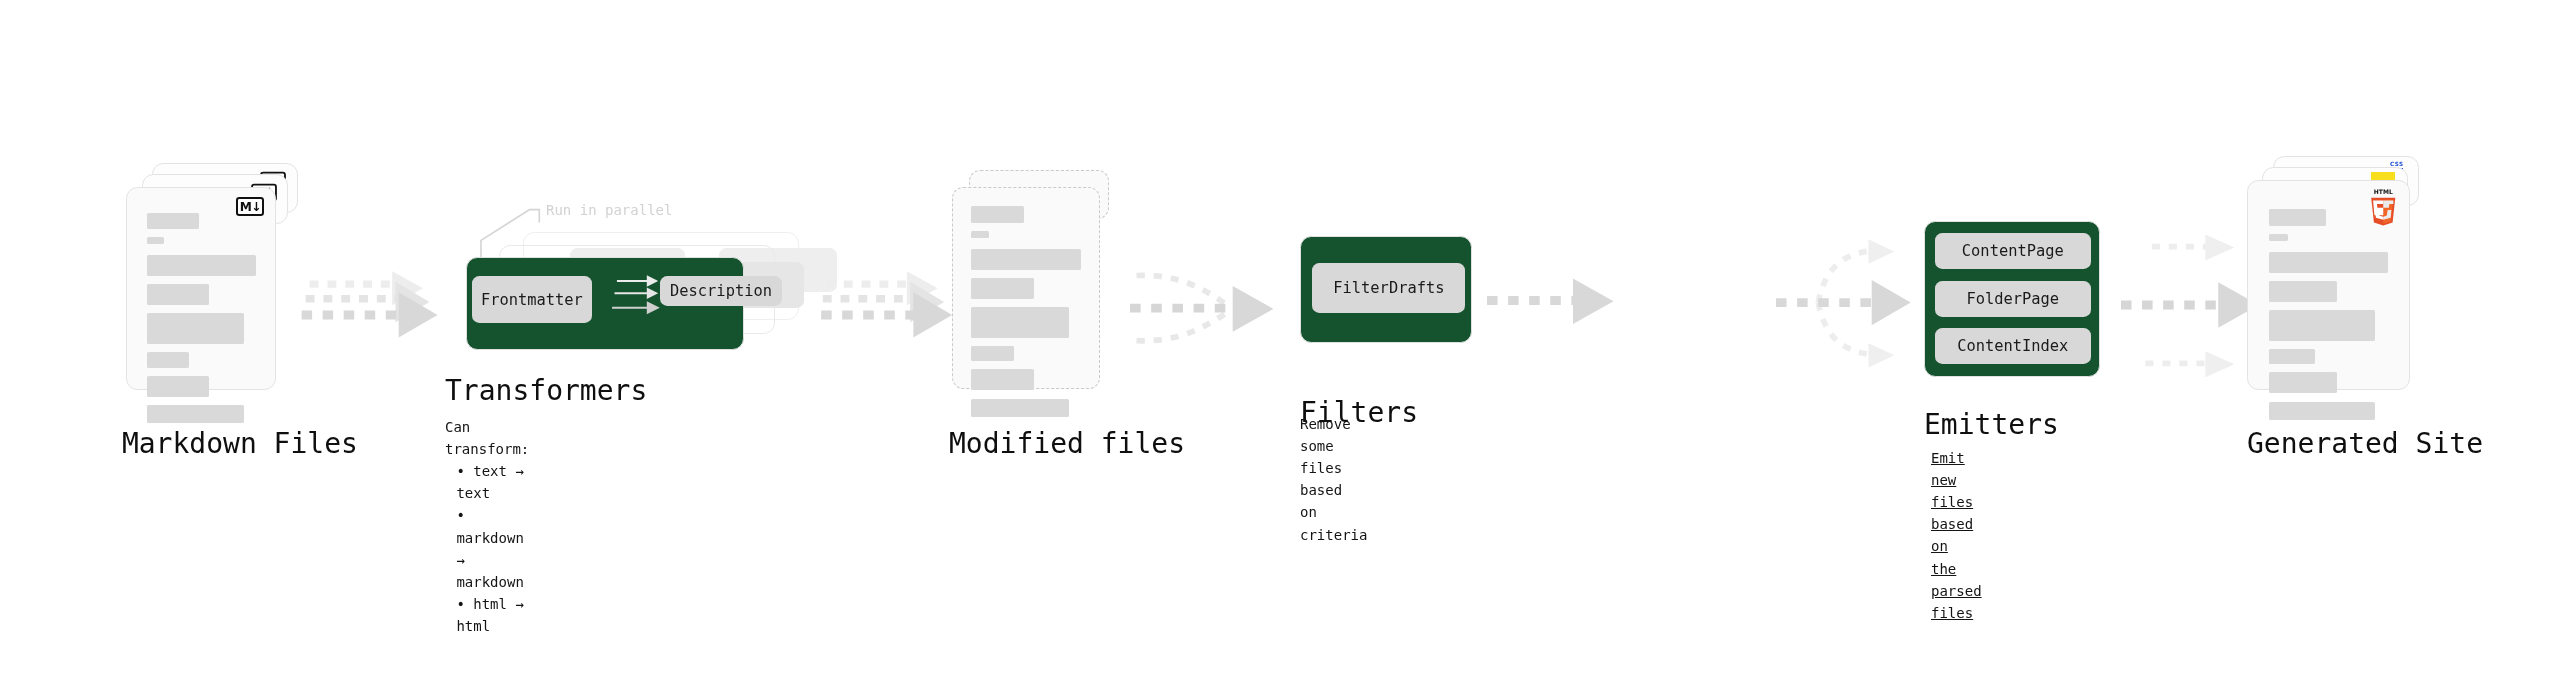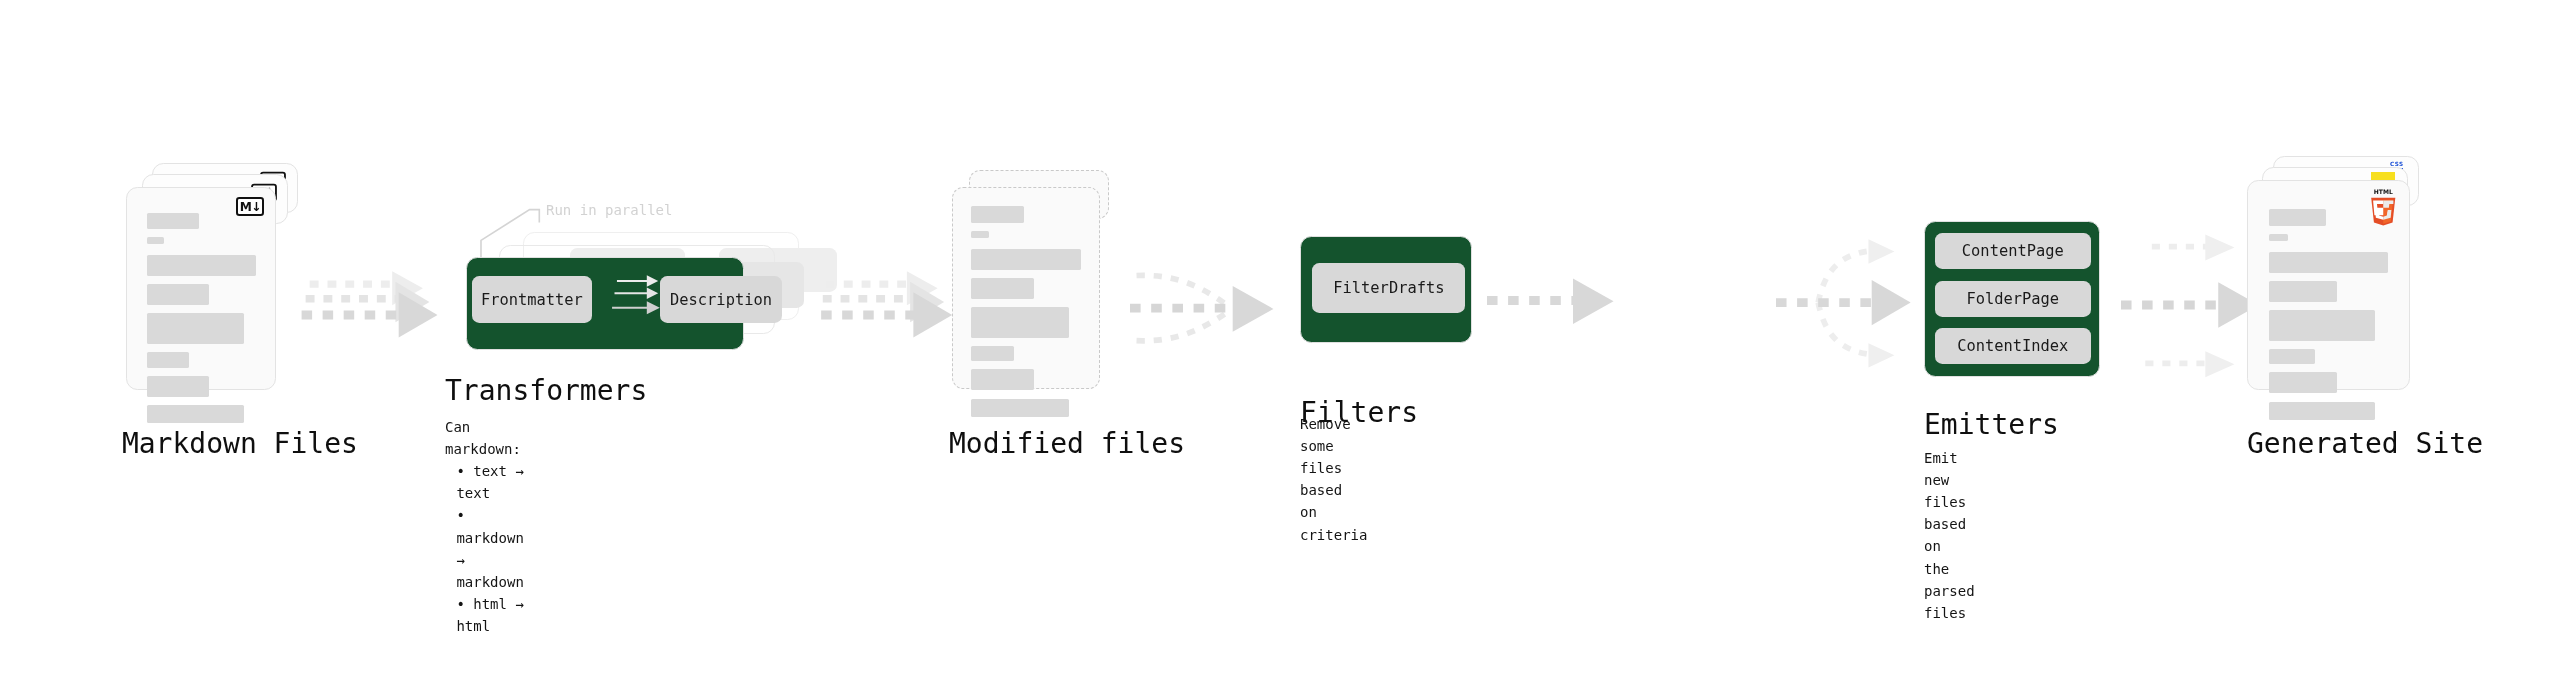--- a/index.html
+++ b/index.html
@@ -205,41 +205,41 @@
       <div class="pill ghost2" style="left:195px; top:14.6px; width:118px; height:44px;"></div>
     </div>
 
     <div class="group-box ghost1" style="left:54px; top:50px; width:276px; height:89px;">
       <div class="pill ghost1" style="left:34px; top:16.3px; width:117px; height:46px;"></div>
       <div class="pill ghost1" style="left:185px; top:16.3px; width:119px; height:46px;"></div>
     </div>
 
     <div class="group-box" style="left:21px; top:62px; width:278px; height:93px;">
       <div class="pill" style="left:4.9px; top:18px; width:120px; height:47px;">Frontmatter</div>
-      <div class="pill" style="left:153px; top:18px; width:122px; height:47px;margin-left:40px;">Description</div>
+      <div class="pill" style="left:153px; top:18px; width:122px; height:30px;margin-left:40px;">Description</div>
     </div>
 
     <svg class="arrow-layer" style="left:167px; top:73px;" width="57" height="65" viewBox="0 0 70 80">
       <g stroke="#ececec" stroke-width="2.5" fill="#ececec">
         <path d="M6 16 H44" fill="none"></path>
           <polygon points="44,11 54,16 44,21"></polygon>
       </g>
       <g stroke="#e5e5e5" stroke-width="2.5" fill="#e5e5e5">
         <path d="M3 31 H44" fill="none"></path>
           <polygon points="44,26 54,31 44,36"></polygon>
       </g>
       <g stroke="#cfcfcf" stroke-width="2.5" fill="#cfcfcf">
         <path d="M0 49 H44" fill="none"></path>
           <polygon points="44,43 56,49 44,55"></polygon>
       </g>
     </svg>
 
     <div class="title" style="left:0px; top:179px;">Transformers</div>
     <div class="sub-list" style="left:0px; top:221px;">
-      <div>Can markdown:</div>
+      <div>Can transform:</div>
       <ul>
         <li>text → text</li>
         <li>markdown → markdown</li>
         <li>html → html</li>
       </ul>
     </div>
   </div>
 
   <div class="arrow-layer" style="left:821px; top:268px;">
     <svg width="154" height="89" viewBox="0 0 190 110">
@@ -327,21 +327,21 @@
   </div>
 
   <div class="stage" style="left:1924px; top:221px;">
     <div class="group-box" style="left:0px; top:0px; width:176px; height:156px;">
       <div class="pill" style="left:9.8px; top:11.4px; width:156px; height:36px;">ContentPage</div>
       <div class="pill" style="left:9.8px; top:59px; width:156px; height:36px;">FolderPage</div>
       <div class="pill" style="left:9.8px; top:106px; width:156px; height:36px;">ContentIndex</div>
     </div>
 
     <div class="title" style="left:0px; top:187px;">Emitters</div>
-    <div class="subtitle" style="left:0px; top:226px;">Emit new files based on
+    <div class="subtitle" style="left:7px; top:226px;text-decoration:underline;">Emit new files based on
 the parsed files</div>
   </div>
 
   <div class="arrow-layer" style="left:2121px; top:232px;">
     <svg width="154" height="146" viewBox="0 0 190 180">
       <g stroke="#ededed" stroke-width="7" stroke-dasharray="10 11" fill="none">
         <path d="M38 18 H108"></path>
       </g>
       <polygon points="104,3 140,19 104,35" fill="#efefef"></polygon>
       <g stroke="#d6d6d6" stroke-width="11" stroke-dasharray="13 13" fill="none">

